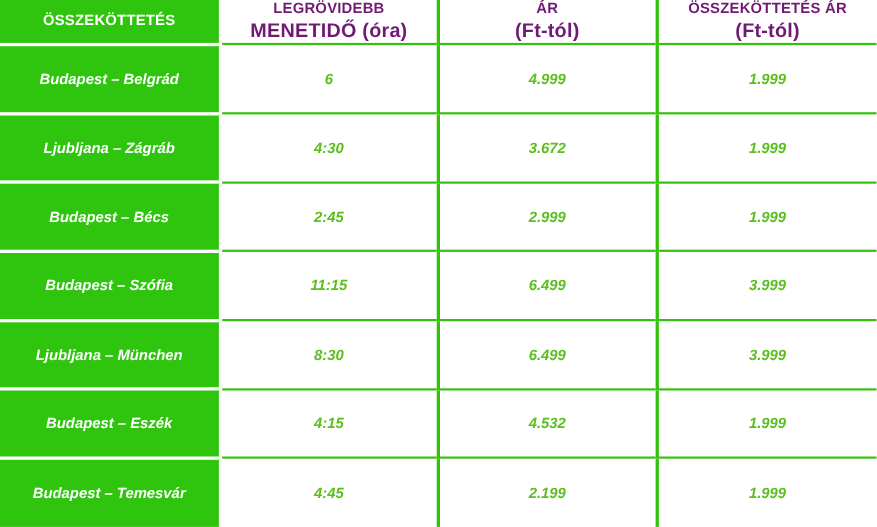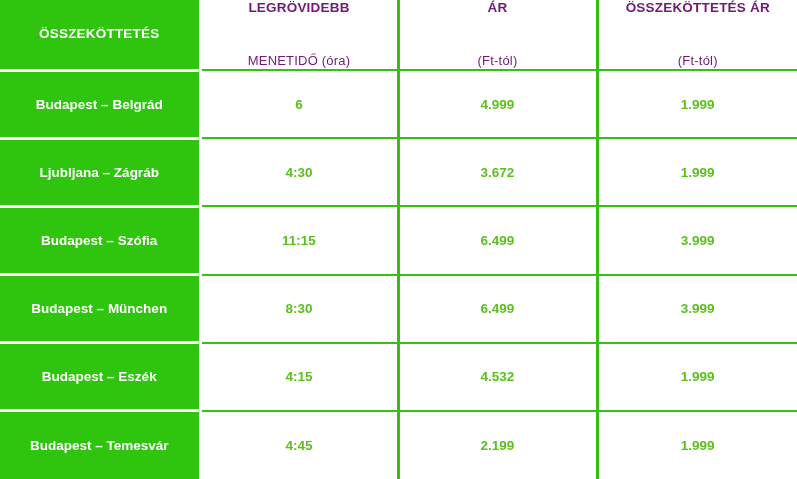--- a/index.html
+++ b/index.html
@@ -51,27 +51,26 @@
     color: #701a75;
     border-bottom: 2px solid #35c20f;
   }
 
   th.val-head.sep {
     border-left: 3px solid #35c20f;
   }
 
   th .sub {
     display: block;
-    font-size: 13px;
-    font-weight: normal;
-    margin-top: 36px;
+    font-size: 18px;
+    font-weight: bold;
   }
 
   
-  tbody tr { height: 47.8px; }
+  tbody tr { height: 47.8px; font-style: italic; }
 
   td {
     padding: 0 6px;
     text-align: center;
     vertical-align: middle;
     font-size: 13.5px;
     font-weight: bold;
   }
 
   td.route-cell {
@@ -130,27 +129,33 @@
       <td class="val-cell sep">4.999</td>
       <td class="val-cell sep">1.999</td>
     </tr>
     <tr>
       <td class="route-cell">Ljubljana – Zágráb</td>
       <td class="val-cell sep">4:30</td>
       <td class="val-cell sep">3.672</td>
       <td class="val-cell sep">1.999</td>
     </tr>
     <tr>
+      <td class="route-cell">Budapest – Bécs</td>
+      <td class="val-cell sep">2:45</td>
+      <td class="val-cell sep">2.999</td>
+      <td class="val-cell sep">1.999</td>
+    </tr>
+    <tr>
       <td class="route-cell">Budapest – Szófia</td>
       <td class="val-cell sep">11:15</td>
       <td class="val-cell sep">6.499</td>
       <td class="val-cell sep">3.999</td>
     </tr>
     <tr>
-      <td class="route-cell">Budapest – München</td>
+      <td class="route-cell">Ljubljana – München</td>
       <td class="val-cell sep">8:30</td>
       <td class="val-cell sep">6.499</td>
       <td class="val-cell sep">3.999</td>
     </tr>
     <tr>
       <td class="route-cell">Budapest – Eszék</td>
       <td class="val-cell sep">4:15</td>
       <td class="val-cell sep">4.532</td>
       <td class="val-cell sep">1.999</td>
     </tr>

